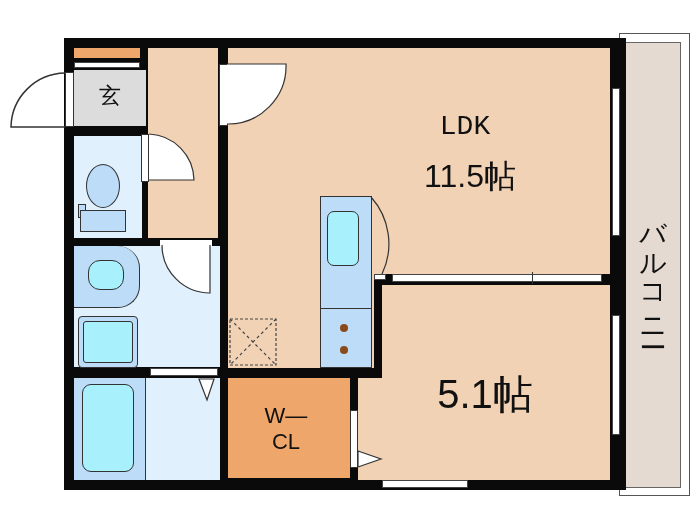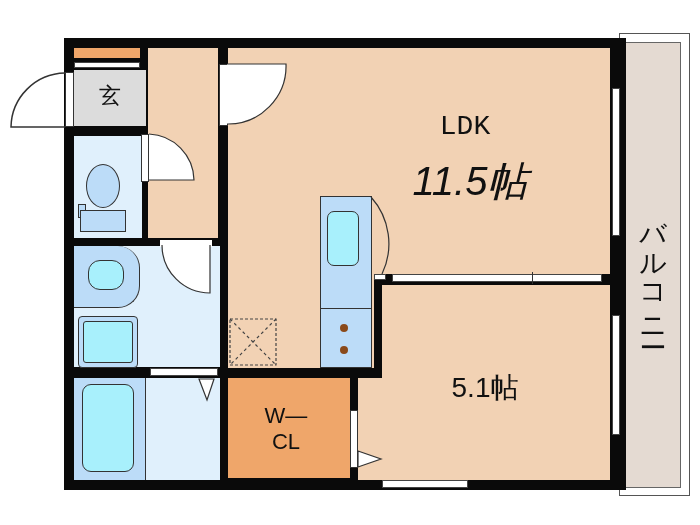--- a/index.html
+++ b/index.html
@@ -71,21 +71,21 @@
     <div class="abs" style="left:8px;top:6px;width:52px;height:88px;background:#a8f0fc;border:1.5px solid #333;border-radius:9px;"></div>
   </div>
   <div class="abs" style="left:150px;top:368px;width:68px;height:8px;background:#fff;border:1px solid #444;"></div>
   <svg class="abs" style="left:198px;top:378px;" width="18" height="24">
     <path d="M1 1 L16 1 L9 22 Z" fill="#fff" stroke="#333" stroke-width="1.2"></path>
   </svg>
 
   <div class="abs room-ldk" style="left:228px;top:48px;width:382px;height:226px;"></div>
   <div class="abs room-ldk" style="left:228px;top:270px;width:146px;height:98px;"></div>
   <div class="abs label" style="left:390px;top:112px;width:150px;font-size:28px;font-family:Liberation Mono, monospace;">LDK</div>
-  <div class="abs label" style="left:385px;top:160px;width:170px;font-size:40px;font-style:italic;">11.5帖</div>
+  <div class="abs label" style="left:385px;top:160px;width:170px;font-size:32px;">11.5帖</div>
 
   <div class="abs door-gap" style="left:219px;top:64px;width:9px;height:62px;"></div>
   <svg class="abs" style="left:226px;top:62px;" width="64" height="64">
     <path d="M1 2 L60 2 A58 58 0 0 1 1 62" fill="#fff" stroke="#333" stroke-width="1.2"></path>
   </svg>
 
   <div class="abs" style="left:320px;top:196px;width:52px;height:172px;background:#bcdcf8;border:1px solid #333;"></div>
   <div class="abs" style="left:327px;top:211px;width:32px;height:55px;background:#a8f0fc;border:1.5px solid #333;border-radius:7px;"></div>
   <div class="abs" style="left:320px;top:308px;width:52px;height:1px;background:#333;"></div>
   <div class="abs" style="left:340px;top:324px;width:8px;height:8px;border-radius:50%;background:#8a4a1a;"></div>
@@ -95,21 +95,21 @@
   </svg>
 
   <svg class="abs" style="left:229px;top:318px;" width="50" height="50">
     <rect x="1" y="1" width="46" height="46" fill="none" stroke="#444" stroke-width="1.2" stroke-dasharray="3,2"></rect>
     <line x1="1" y1="1" x2="47" y2="47" stroke="#444" stroke-width="1.2" stroke-dasharray="3,3"></line>
     <line x1="47" y1="1" x2="1" y2="47" stroke="#444" stroke-width="1.2" stroke-dasharray="3,3"></line>
   </svg>
 
   <div class="abs room-west" style="left:382px;top:285px;width:228px;height:195px;"></div>
   <div class="abs" style="left:358px;top:378px;width:26px;height:102px;background:#f2d2b4;"></div>
-  <div class="abs label" style="left:420px;top:373px;width:130px;font-size:28px;">5.1帖</div>
+  <div class="abs label" style="left:420px;top:373px;width:130px;font-size:40px;">5.1帖</div>
 
   <div class="abs window" style="left:392px;top:274px;width:210px;height:8px;"></div>
   <div class="abs" style="left:532px;top:272px;width:1px;height:12px;background:#333;"></div>
 
   <div class="abs room-wcl" style="left:228px;top:378px;width:122px;height:100px;">
     <div class="abs label" style="left:28px;top:26px;width:60px;font-size:22px;">W—</div>
     <div class="abs label" style="left:28px;top:52px;width:60px;font-size:22px;">CL</div>
   </div>
   <div class="abs door-gap" style="left:350px;top:410px;width:8px;height:58px;"></div>
   <svg class="abs" style="left:357px;top:450px;" width="26" height="18">

